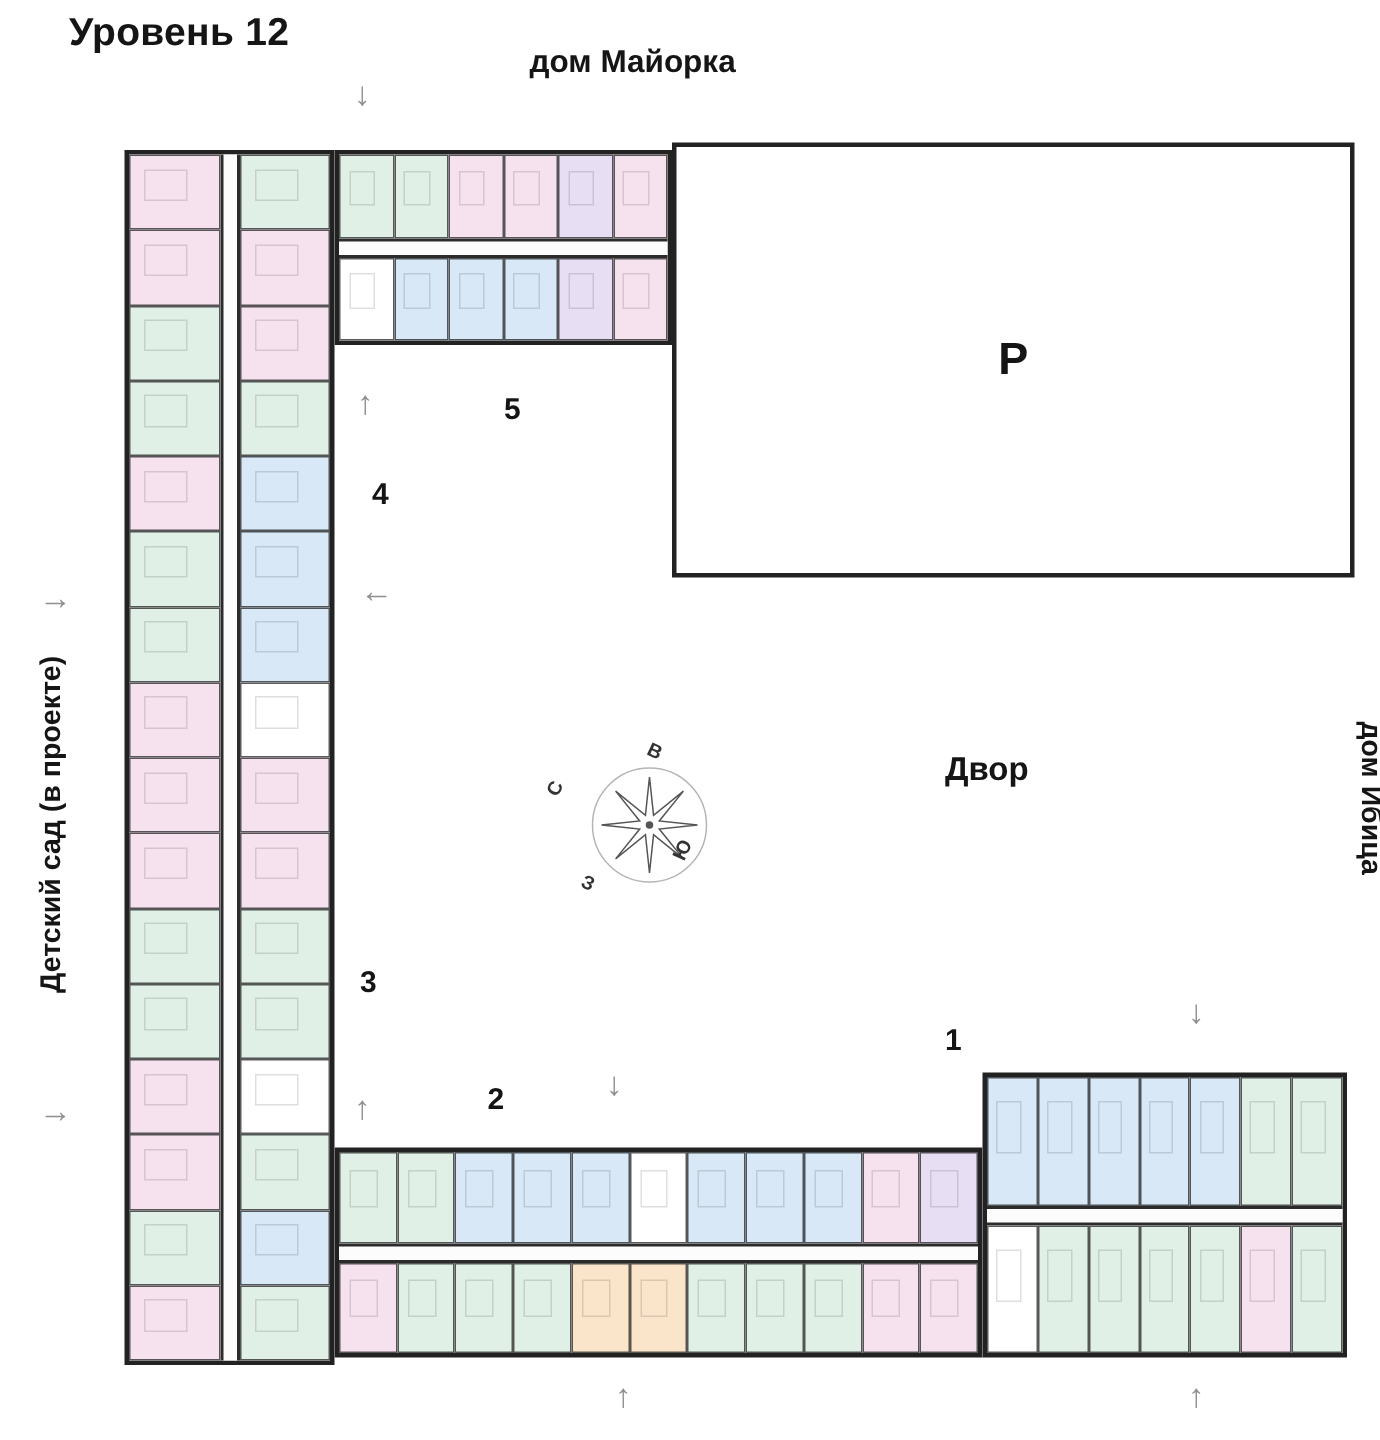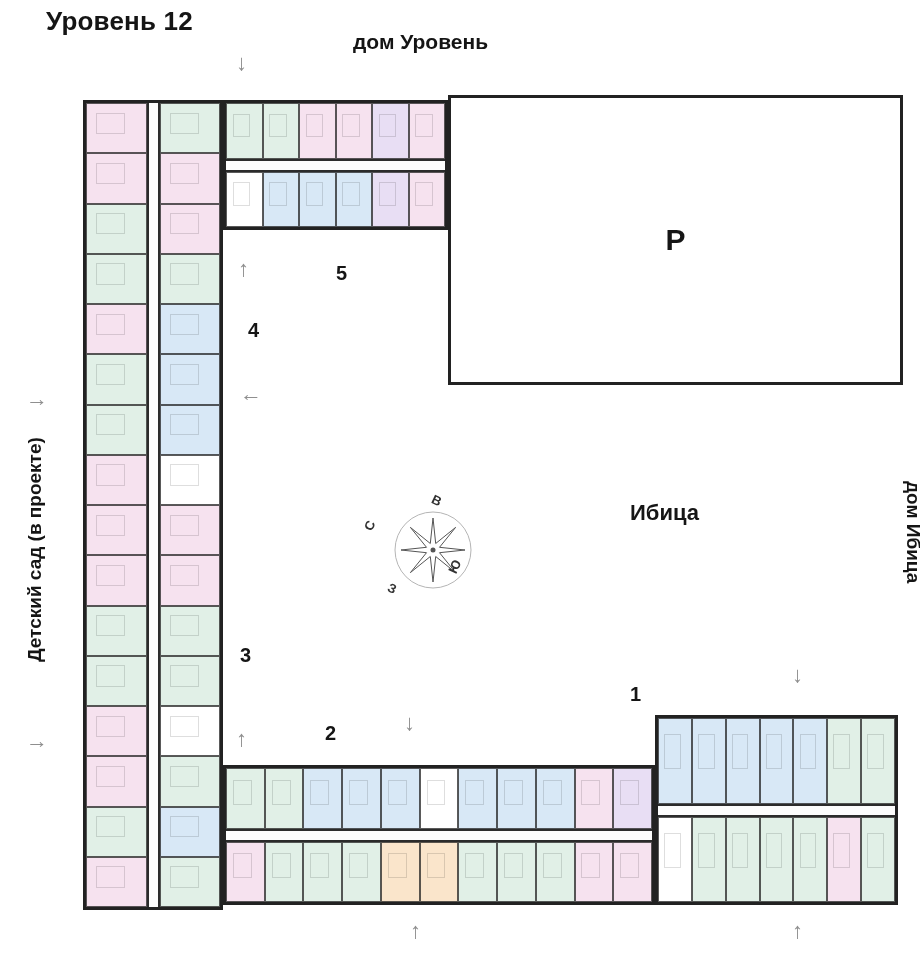--- a/index.html
+++ b/index.html
@@ -54,24 +54,24 @@
   .pt-s{left:62px;top:56px;transform:rotate(-65deg);}
   .pt-w{left:2px;top:78px;transform:rotate(25deg);}
 </style>
 </head>
 <body>
 
 <div class="plan">
 
   <div class="page-title">Уровень 12</div>
 
-  <div class="lbl lbl-top">дом Уровень</div>
+  <div class="lbl lbl-top">дом Майорка</div>
   <div class="vlabel vlabel-left">Детский сад (в проекте)</div>
   <div class="vlabel vlabel-right">дом Ибица</div>
-  <div class="lbl lbl-court">Ибица</div>
+  <div class="lbl lbl-court">Двор</div>
 
   <div class="parking">
     <span>Р</span>
   </div>
 
   <div class="wing h wing-top">
     <div class="band">
         <div class="unit" style="background: rgb(225, 240, 231);"></div>
         <div class="unit" style="background: rgb(225, 240, 231);"></div>
         <div class="unit" style="background: rgb(246, 226, 239);"></div>

